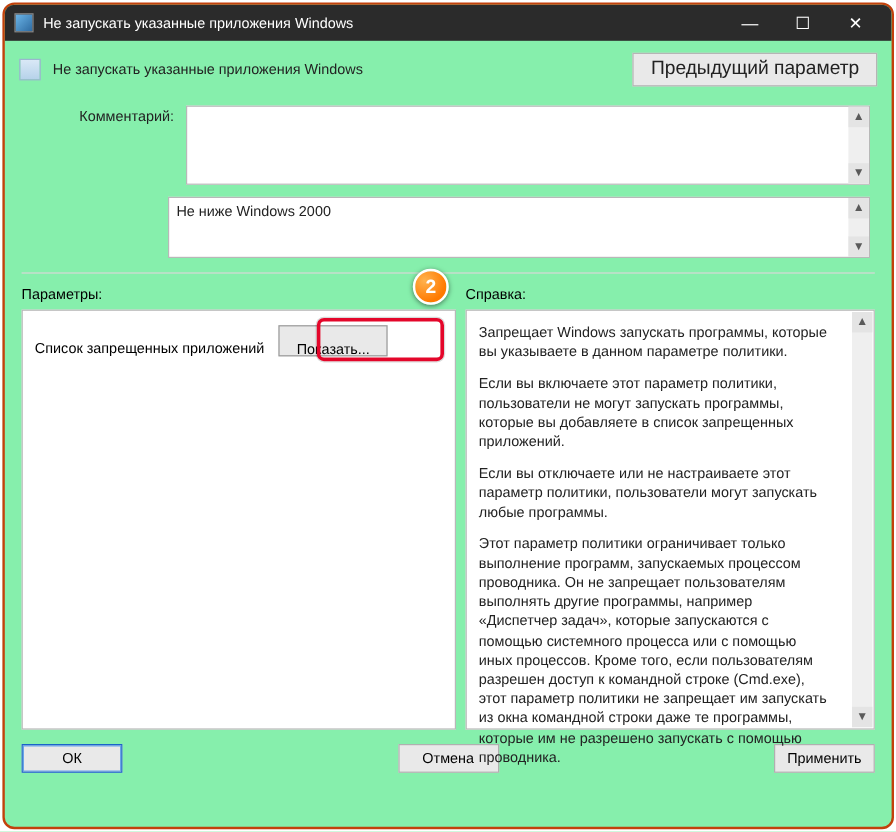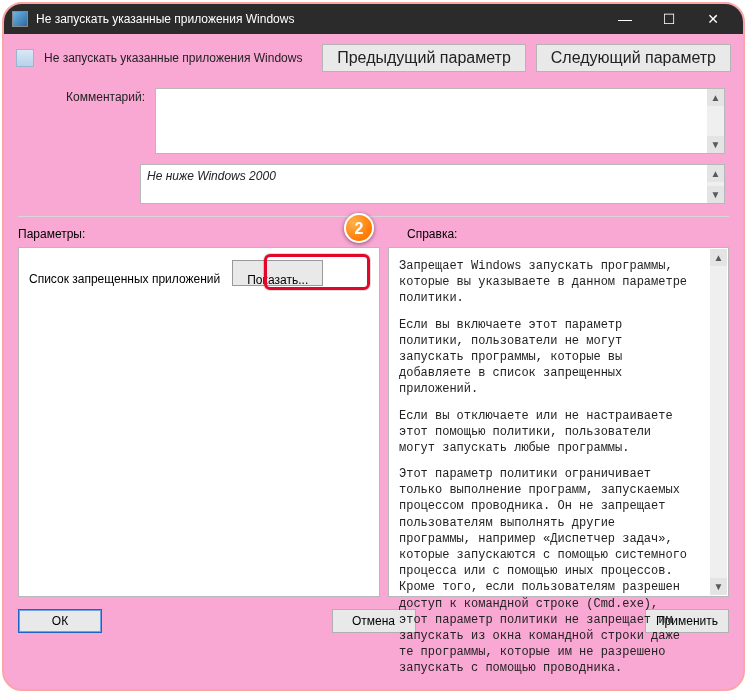--- a/index.html
+++ b/index.html
@@ -7,27 +7,27 @@
     margin: 0;
     padding: 0;
     font-family: "Segoe UI", Tahoma, sans-serif;
     font-size: 12px;
     background: #fff;
     width: 747px;
     height: 693px;
     overflow: hidden;
   }
   .outer {
-    border: 2px solid #fca5a5;
-    border-radius: 20px;
+    border: 2px solid #c2410c;
+    border-radius: 10px;
     width: 743px;
     height: 689px;
     margin: 2px;
     overflow: hidden;
-    background: #f9a8d4;
+    background: #86efac;
   }
   .titlebar {
     background: #2b2b2b;
     color: #fff;
     height: 30px;
     display: flex;
     align-items: center;
     padding: 0 8px;
   }
   .titlebar .app-ico {
@@ -152,56 +152,54 @@
   .sb-up { top: 0; }
   .sb-down { bottom: 0; }
   .reqs-row {
     display: flex;
     padding: 10px 12px 0 26px;
   }
   .reqs-box {
     border: 1px solid #b8b8b8;
     background: #fff;
     width: 100%;
-    height: 40px;
+    height: 51px;
     position: relative;
     padding: 4px 22px 4px 6px;
     color: #222;
-    font-style: italic;
   }
   .sep {
     border: none;
     border-top: 1px solid #d7d7d7;
     margin: 12px 14px 0 14px;
   }
   .labels-row {
     display: flex;
     padding: 10px 14px 6px 14px;
     position: relative;
-    gap: 19px;
   }
   .labels-row .lp { width: 370px; }
   .labels-row .rp { flex: 1; }
   .badge2 {
     left: 340px; top: -4px;
   }
   .panels {
     display: flex;
     padding: 0 14px;
     gap: 8px;
   }
   .panel {
     border: 1px solid #b8b8b8;
     background: #fff;
     height: 350px;
     position: relative;
   }
   .panel-left { width: 362px; padding: 12px 10px; }
   .panel-right { flex: 1; padding: 10px 24px 10px 10px; font-size: 12px; color: #222; }
-  .panel-right p { margin: 0 12px 10px 0; line-height: 1.35; font-family: Liberation Mono, monospace; }
+  .panel-right p { margin: 0 12px 10px 0; line-height: 1.35; }
   .panel-right .sb-v { right: 1px; top: 1px; bottom: 1px; }
 
   .param-line { display: flex; align-items: flex-end; gap: 12px; position: relative; }
   .show-btn {
     height: 26px;
     padding: 12px 14px;
     background: #e9e9e9;
     border: 1px solid #999;
     cursor: pointer;
     font-size: 12px;
@@ -249,21 +247,20 @@
       <div class="win-btn">✕</div>
     </div>
   </div>
 
   <div class="client">
 
     <div class="top-header">
       <div class="hdr-ico"></div>
       <div class="hdr-title">Не запускать указанные приложения Windows</div>
       <button class="nav-btn">Предыдущий параметр</button>
-      <button class="nav-btn">Следующий параметр</button>
     </div>
 
     <div class="config-row">
       <div class="label-col">Комментарий:</div>
       <div class="field-col">
         <div class="textarea-like">
           <span></span>
           <div class="sb-v">
             <div class="sb-btn sb-up">▲</div>
             <div class="sb-btn sb-down">▼</div>
@@ -297,21 +294,21 @@
       <div class="panel panel-left">
         <div class="param-line">
           <span>Список запрещенных приложений</span>
           <button class="show-btn">Показать...</button>
           <div class="show-highlight"></div>
         </div>
       </div>
       <div class="panel panel-right">
         <p>Запрещает Windows запускать программы, которые вы указываете в данном параметре политики.</p>
         <p>Если вы включаете этот параметр политики, пользователи не могут запускать программы, которые вы добавляете в список запрещенных приложений.</p>
-        <p>Если вы отключаете или не настраиваете этот помощью политики, пользователи могут запускать любые программы.</p>
+        <p>Если вы отключаете или не настраиваете этот параметр политики, пользователи могут запускать любые программы.</p>
         <p>Этот параметр политики ограничивает только выполнение программ, запускаемых процессом проводника. Он не запрещает пользователям выполнять другие программы, например «Диспетчер задач», которые запускаются с помощью системного процесса или с помощью иных процессов.  Кроме того, если пользователям разрешен доступ к командной строке (Cmd.exe), этот параметр политики не запрещает им запускать из окна командной строки даже те программы, которые им не разрешено запускать с помощью проводника.</p>
         <div class="sb-v">
           <div class="sb-btn sb-up">▲</div>
           <div class="sb-btn sb-down">▼</div>
         </div>
       </div>
     </div>
 
     <div class="footer">
       <button class="dlg-btn primary">ОК</button>

